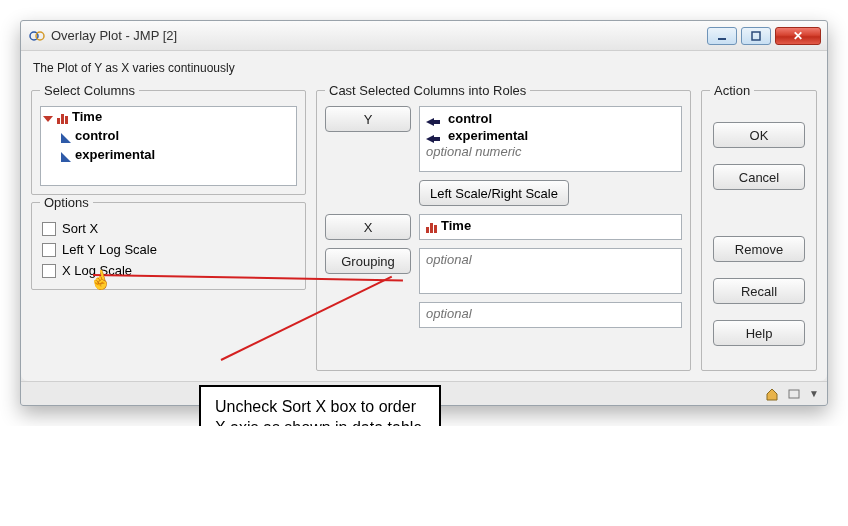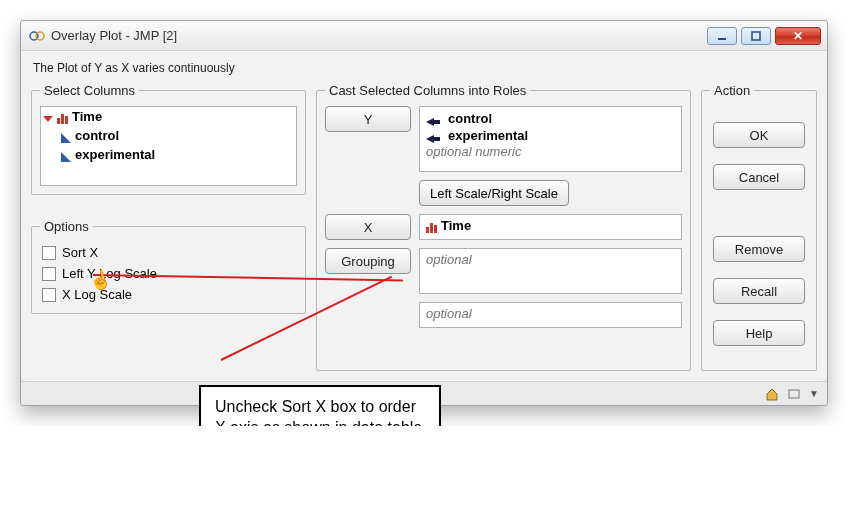--- a/index.html
+++ b/index.html
@@ -60,21 +60,21 @@
     padding: 6px 10px 10px 10px;
     background: #f2f2f2;
     border-radius: 0 0 7px 7px;
   }
   .subtitle {
     padding: 4px 2px 8px 2px;
     color: #222;
     font-size: 12px;
   }
   .cols { display: flex; gap: 10px; }
-  .left { width: 275px; display:flex; flex-direction:column; gap:24px;}
+  .left { width: 275px; display:flex; flex-direction:column; gap:0;}
   .mid { flex: 1; }
   .right { width: 116px; }
   fieldset {
     border: 1px solid #b8b8b8;
     border-radius: 2px;
     background: #f2f2f2;
     margin: 0;
     padding: 8px;
   }
   legend {

